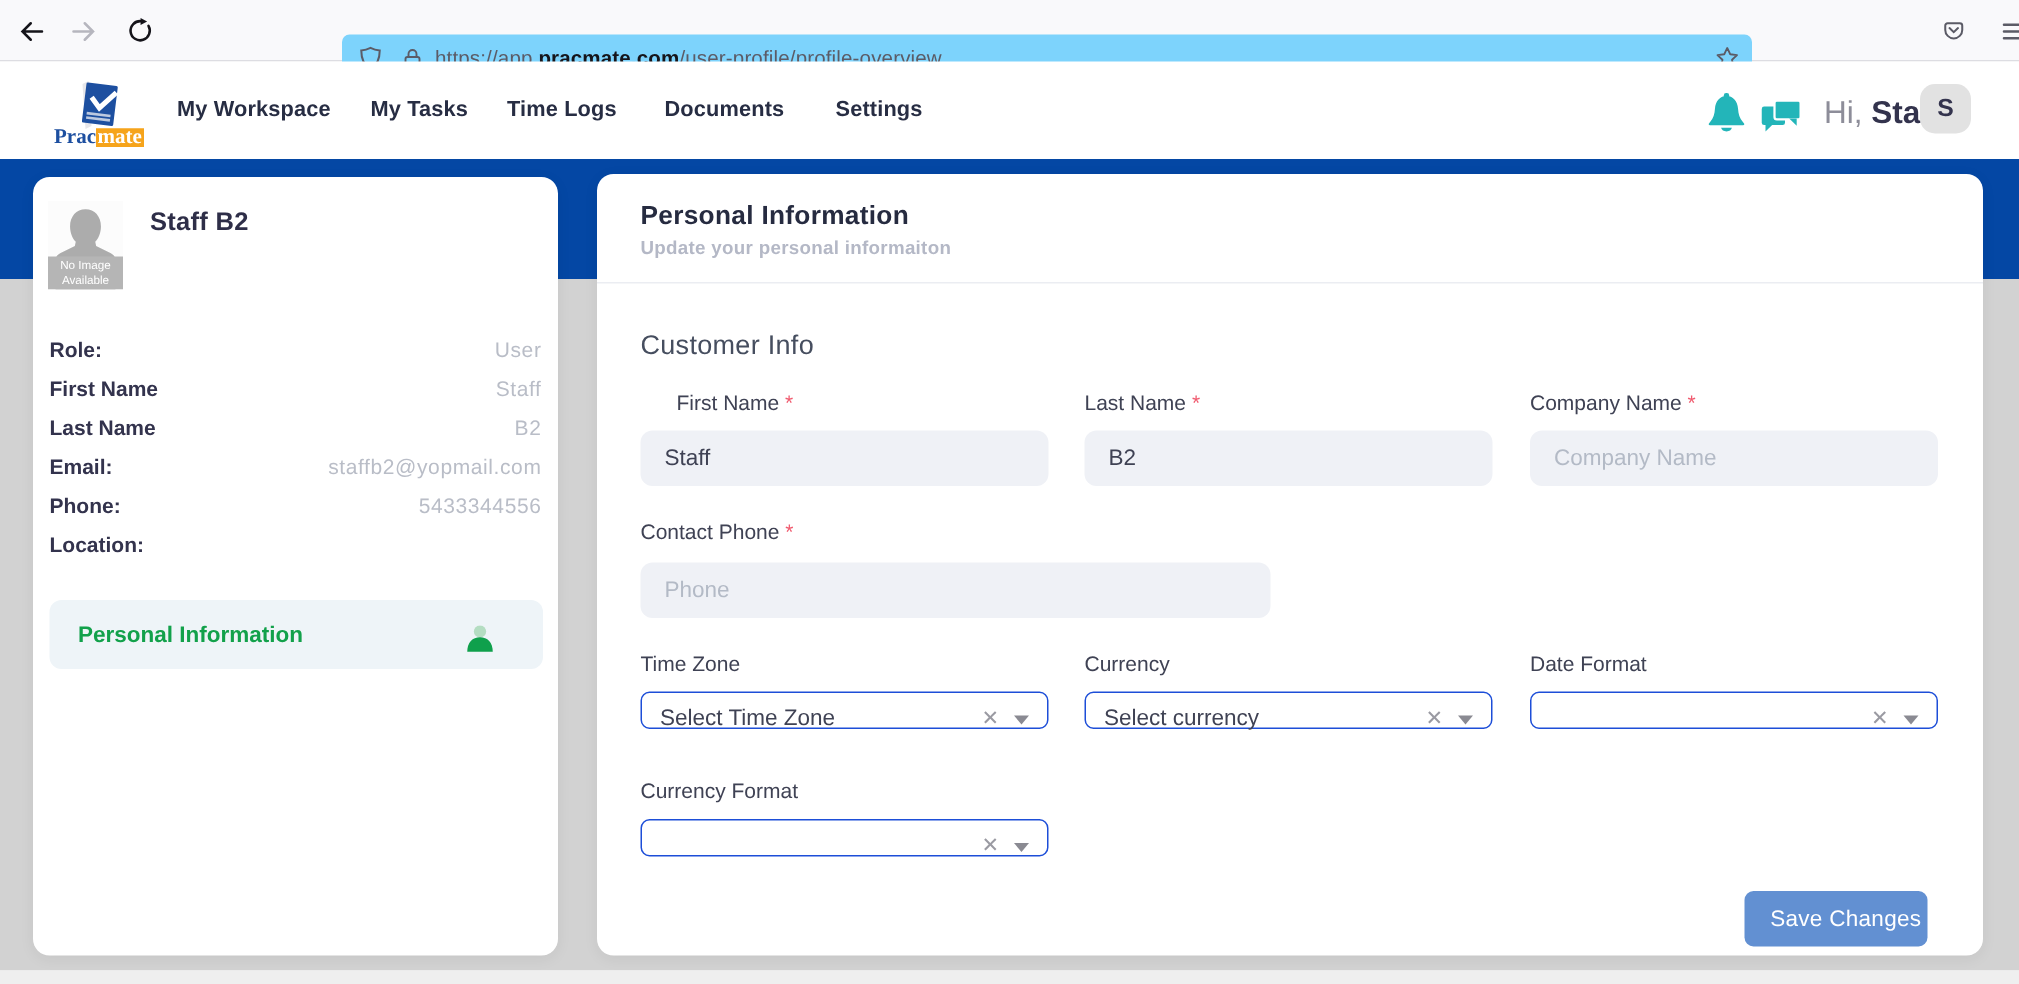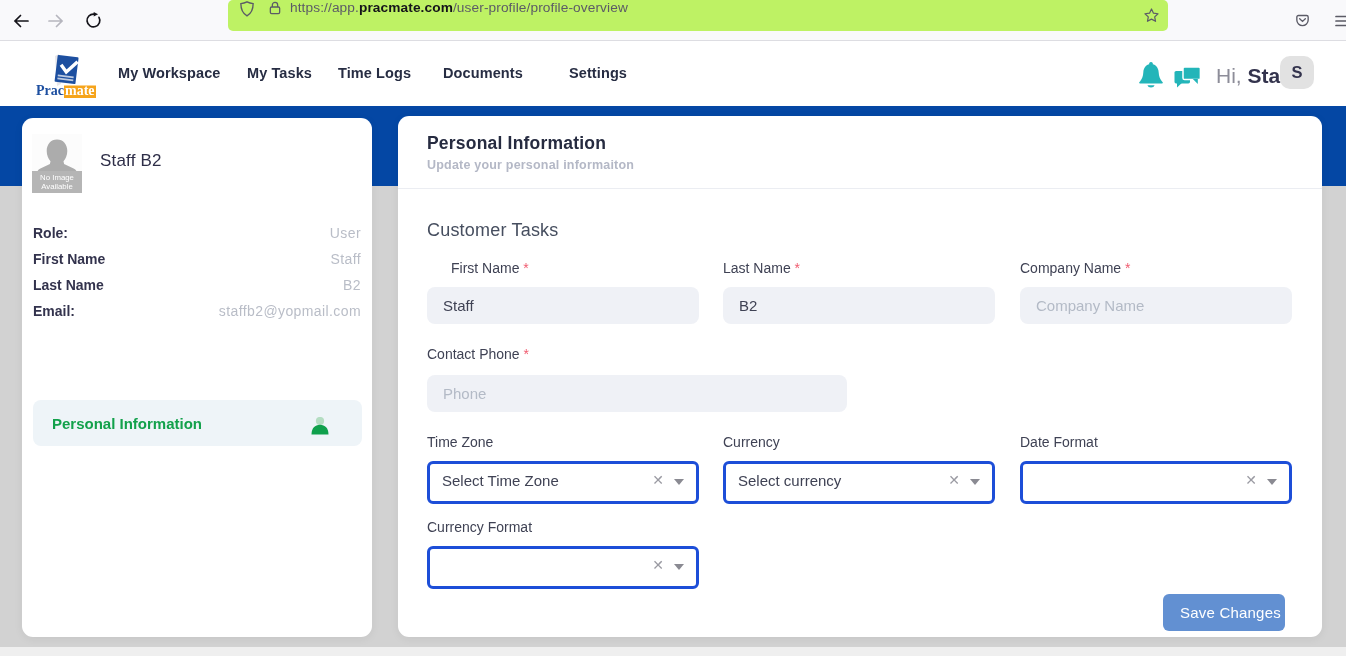--- a/index.html
+++ b/index.html
@@ -4,21 +4,21 @@
 <style>
 * { margin:0; padding:0; box-sizing:border-box; }
 html,body { width:1346px; height:656px; overflow:hidden; }
 body { font-family:"Liberation Sans", sans-serif; position:relative; background:#fff; }
 .abs { position:absolute; }
 
 
 #chrome { position:absolute; left:0; top:0; width:1346px; height:41px; background:#f9f9fb; border-bottom:1px solid #dddde2; }
 #chrome svg { display:block; }
 .navbtn { position:absolute; top:8px; width:25px; height:25px; display:flex; align-items:center; justify-content:center; }
-#urlbar { position:absolute; left:228px; top:0; width:940px; height:31px; background:#bef264; border-radius:5px; display:flex; align-items:flex-start; }
+#urlbar { position:absolute; left:228px; top:23px; width:940px; height:31px; background:#7dd3fc; border-radius:5px; display:flex; align-items:center; }
 #urltext { font-size:13.7px; color:#5b5b66; margin-left:7px; letter-spacing:0.1px; }
 #urltext b { color:#15141a; font-weight:700; }
 #star { position:absolute; right:8px; top:7px; }
 
 
 #appbar { position:absolute; left:0; top:41px; width:1346px; height:65px; background:#fff; }
 .navitem { position:absolute; top:24px; font-size:14.5px; font-weight:700; color:#272d43; letter-spacing:0.1px; }
 #histaff { position:absolute; left:1216px; top:22.5px; font-size:21px; color:#8d8d99; }
 #histaff b { color:#33334d; font-weight:700; }
 #avatar { position:absolute; left:1280px; top:15px; width:34px; height:33px; background:#e2e2e2; border-radius:10px; color:#33334d; font-size:16.5px; font-weight:700; text-align:center; line-height:33px; }
@@ -27,40 +27,40 @@
 #blueband { position:absolute; left:0; top:106px; width:1346px; height:80px; background:#0447a4; }
 #graybg { position:absolute; left:0; top:186px; width:1346px; height:461px; background:#d2d2d2; }
 #strip { position:absolute; left:0; top:647px; width:1346px; height:9px; background:#efefef; }
 
 .card { position:absolute; background:#fff; border-radius:11px; box-shadow:0 2px 10px rgba(0,0,0,0.06); }
 #lcard { left:22px; top:118px; width:350px; height:519px; }
 #rcard { left:398px; top:116px; width:924px; height:521px; }
 
 
 #noimg { position:absolute; left:10px; top:16px; width:50px; height:59px; }
-#lname { position:absolute; left:78px; top:33px; font-size:17px; font-weight:400; color:#2e2e48; letter-spacing:0.2px; }
+#lname { position:absolute; left:78px; top:20px; font-size:17px; font-weight:700; color:#2e2e48; letter-spacing:0.2px; }
 .irow { position:absolute; left:11px; width:328px; height:14px; font-size:14px; }
 .irow .k { float:left; font-weight:700; color:#33334d; }
 .irow .v { float:right; color:#b9bdc7; letter-spacing:0.4px; }
 #menuactive { position:absolute; left:11px; top:282px; width:329px; height:46px; background:#eef4f8; border-radius:8px; }
 #menuactive span { position:absolute; left:19px; top:15px; font-size:15px; font-weight:700; color:#12a14b; }
 #menu2 { position:absolute; left:11px; top:336px; width:329px; height:46px; }
 #menu2 span { position:absolute; left:19px; top:15px; font-size:15px; font-weight:700; color:#2e2e48; }
 .micon { position:absolute; right:33px; top:17px; }
 
 
 #rtitle { position:absolute; left:29px; top:17px; font-size:17.5px; font-weight:700; color:#262b40; letter-spacing:0.2px; }
 #rsub { position:absolute; left:29px; top:42px; font-size:12.5px; color:#b4b8c6; font-weight:700; letter-spacing:0.2px; }
 #rdiv { position:absolute; left:0; top:72px; width:924px; height:1px; background:#ebedf2; }
 #cinfo { position:absolute; left:29px; top:104px; font-size:18px; color:#464e5f; font-weight:500; letter-spacing:0.2px; }
 .flabel { position:absolute; font-size:14px; color:#3f4254; }
 .flabel em { color:#f05b6f; font-style:normal; }
 .finput { position:absolute; height:37px; background:#eff1f6; border-radius:8px; font-size:15px; color:#3f4254; line-height:37px; padding-left:16px; }
 .finput.ph { color:#b3bac6; }
-.fselect { position:absolute; height:43px; background:#fff; border:3px solid #1d4ed8; border-radius:6px; font-size:15px; color:#3f4254; line-height:33px; padding-left:12px; }
+.fselect { position:absolute; height:25px; background:#fff; border:1px solid #1d4ed8; border-radius:6px; font-size:15px; color:#3f4254; line-height:33px; padding-left:12px; }
 .fselect .x { position:absolute; right:32px; top:0; color:#9a9aa2; font-size:14px; }
 .fselect .ar { position:absolute; right:12px; top:15px; width:0; height:0; border-left:5px solid transparent; border-right:5px solid transparent; border-top:6px solid #8a8a92; }
 #savebtn { position:absolute; left:765px; top:478px; width:122px; height:37px; background:#6290d2; border-radius:6px; color:#fff; font-size:15px; text-align:center; line-height:37px; letter-spacing:0.2px;padding-left:13px; }
 </style>
 </head>
 <body>
 
 <div id="chrome">
   <div class="navbtn" style="left:8px;">
     <svg width="18" height="18" viewBox="0 0 18 18">
@@ -118,21 +118,21 @@
       </g>
       <text x="3" y="47" font-size="14" font-weight="bold" fill="#1d4fa0" font-family="Liberation Serif, serif">Prac</text>
       <rect x="31" y="37.5" width="32" height="12.5" fill="#f6a41b"></rect>
       <text x="32" y="47" font-size="14" font-weight="bold" fill="#fff" font-family="Liberation Serif, serif">mate</text>
     </svg>
   </div>
   <div class="navitem" style="left:118px;">My Workspace</div>
   <div class="navitem" style="left:247px;">My Tasks</div>
   <div class="navitem" style="left:338px;">Time Logs</div>
   <div class="navitem" style="left:443px;">Documents</div>
-  <div class="navitem" style="left:557px;margin-left:12px;">Settings</div>
+  <div class="navitem" style="left:557px;">Settings</div>
 
   <svg class="abs" style="left:1138px; top:20px;" width="26" height="28" viewBox="0 0 26 28">
     <rect x="11.2" y="1" width="3.6" height="4" rx="1.6" fill="#23b5b9"></rect>
     <path d="M13 3 C8.8 3 5.6 6.2 5.3 11.5 C5.1 15 4.2 17.8 2.2 20.2 L1.3 21.3 c-.4.5 0 1.2.6 1.2 h22.2 c.6 0 1-.7.6-1.2 l-.9-1.1 c-2-2.4-2.9-5.2-3.1-8.7 C20.4 6.2 17.2 3 13 3 z" fill="#23b5b9"></path>
     <path d="M9.4 24.2 a3.7 3.1 0 0 0 7.2 0 z" fill="#23b5b9"></path>
   </svg>
   <svg class="abs" style="left:1172px; top:20px;" width="30" height="28" viewBox="0 0 30 28">
     <rect x="2.5" y="10" width="15.5" height="12.4" rx="1.6" fill="#23b5b9"></rect>
     <path d="M5 22 v4.6 l4.8 -4.6 z" fill="#23b5b9"></path>
     <rect x="11" y="6" width="17.4" height="12.6" rx="1.6" fill="#23b5b9" stroke="#ffffff" stroke-width="1.5"></rect>
@@ -164,35 +164,42 @@
       <span class="v">Staff</span>
     </div>
   <div class="irow" style="top:159px;">
       <span class="k">Last Name</span>
       <span class="v">B2</span>
     </div>
   <div class="irow" style="top:185px;">
       <span class="k">Email:</span>
       <span class="v">staffb2@yopmail.com</span>
     </div>
+  <div class="irow" style="top:211px;">
+      <span class="k">Phone:</span>
+      <span class="v">5433344556</span>
+    </div>
+  <div class="irow" style="top:237px;">
+      <span class="k">Location:</span>
+    </div>
 
   <div id="menuactive">
     <span>Personal Information</span>
     <svg class="micon" width="18" height="18" viewBox="0 0 18 18">
       <circle cx="9" cy="4" r="4.1" fill="#b4ddc2"></circle>
       <path d="M0.5 17.5 C0.5 11.2 4 7.8 9 7.8 s8.5 3.4 8.5 9.7 z" fill="#0fa04c"></path>
     </svg>
   </div>
 </div>
 
 <div class="card" id="rcard">
   <div id="rtitle">Personal Information</div>
   <div id="rsub">Update your personal informaiton</div>
   <div id="rdiv"></div>
-  <div id="cinfo">Customer Tasks</div>
+  <div id="cinfo">Customer Info</div>
 
   <div class="flabel" style="left:29px; top:144px;margin-left:24px;">First Name <em>*</em></div>
   <div class="flabel" style="left:325px; top:144px;">Last Name <em>*</em></div>
   <div class="flabel" style="left:622px; top:144px;">Company Name <em>*</em></div>
   <div class="finput" style="left:29px; top:171px; width:272px;">Staff</div>
   <div class="finput" style="left:325px; top:171px; width:272px;">B2</div>
   <div class="finput ph" style="left:622px; top:171px; width:272px;">Company Name</div>
 
   <div class="flabel" style="left:29px; top:230px;">Contact Phone <em>*</em></div>
   <div class="finput ph" style="left:29px; top:259px; width:420px;">Phone</div>

